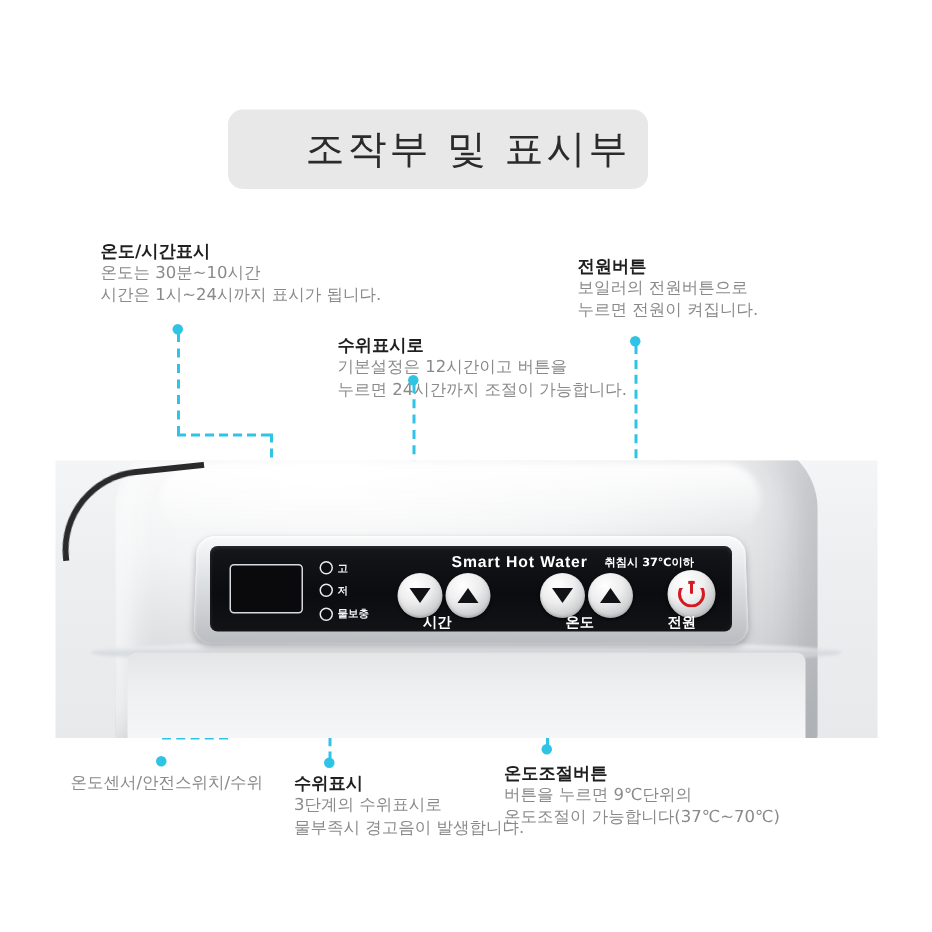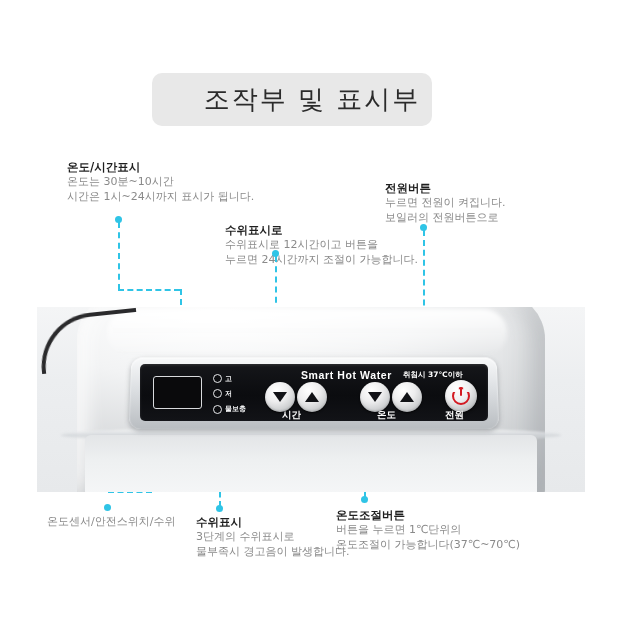--- a/index.html
+++ b/index.html
@@ -23,21 +23,21 @@
     font-size:26px;font-weight:normal;color:#2b2b2b;letter-spacing:2px;margin-left:48px;
   }
 
   
   .anno{position:absolute;}
   .anno .hd{font-size:11.5px;font-weight:bold;color:#1f1f1f;line-height:15px;white-space:nowrap;}
   .anno .bd{font-size:11px;color:#8a8a8a;line-height:14.5px;white-space:nowrap;}
 
   #anno-temp-time{left:67px;top:160px;}
   #anno-time-btn{left:225px;top:223px;}
-  #anno-power-btn{left:385px;top:170px;margin-top:11px;}
+  #anno-power-btn{left:385px;top:170px;}
   #anno-error{left:47px;top:515px;}
   #anno-water{left:196px;top:515px;}
   #anno-temp-btn{left:336px;top:508px;}
 
   
   .dot{position:absolute;width:7px;height:7px;border-radius:50%;background:#2fc4e6;}
   .vline{position:absolute;width:0;border-left:2px dashed #2fc4e6;}
   .hline{position:absolute;height:0;border-top:2px dashed #2fc4e6;}
 
   
@@ -151,43 +151,43 @@
   <div class="title-text">조작부 및 표시부</div>
 
   <div class="anno" id="anno-temp-time">
     <div class="hd">온도/시간표시</div>
     <div class="bd">온도는 30분~10시간</div>
     <div class="bd">시간은 1시~24시까지 표시가 됩니다.</div>
   </div>
 
   <div class="anno" id="anno-time-btn">
     <div class="hd">수위표시로</div>
-    <div class="bd">수위표시로 12시간이고 버튼을</div>
+    <div class="bd">기본설정은 12시간이고 버튼을</div>
     <div class="bd">누르면 24시간까지 조절이 가능합니다.</div>
   </div>
 
   <div class="anno" id="anno-power-btn">
     <div class="hd">전원버튼</div>
+    <div class="bd">보일러의 전원버튼으로</div>
     <div class="bd">누르면 전원이 켜집니다.</div>
-    <div class="bd">보일러의 전원버튼으로</div>
   </div>
 
   <div class="anno" id="anno-error">
     <div class="bd">온도센서/안전스위치/수위</div>
   </div>
 
   <div class="anno" id="anno-water">
     <div class="hd">수위표시</div>
     <div class="bd">3단계의 수위표시로</div>
     <div class="bd">물부족시 경고음이 발생합니다.</div>
   </div>
 
   <div class="anno" id="anno-temp-btn">
     <div class="hd">온도조절버튼</div>
-    <div class="bd">버튼을 누르면 1℃단위의</div>
+    <div class="bd">버튼을 누르면 9℃단위의</div>
     <div class="bd">온도조절이 가능합니다(37℃~70℃)</div>
   </div>
 
   <div class="dot" style="left:115px;top:216px;"></div>
   <div class="vline" style="left:118px;top:222px;height:68px;"></div>
   <div class="hline" style="left:118px;top:289px;width:62px;"></div>
   <div class="vline" style="left:180px;top:289px;height:76px;"></div>
 
   <div class="dot" style="left:272px;top:250px;"></div>
   <div class="vline" style="left:275px;top:256px;height:108px;"></div>

